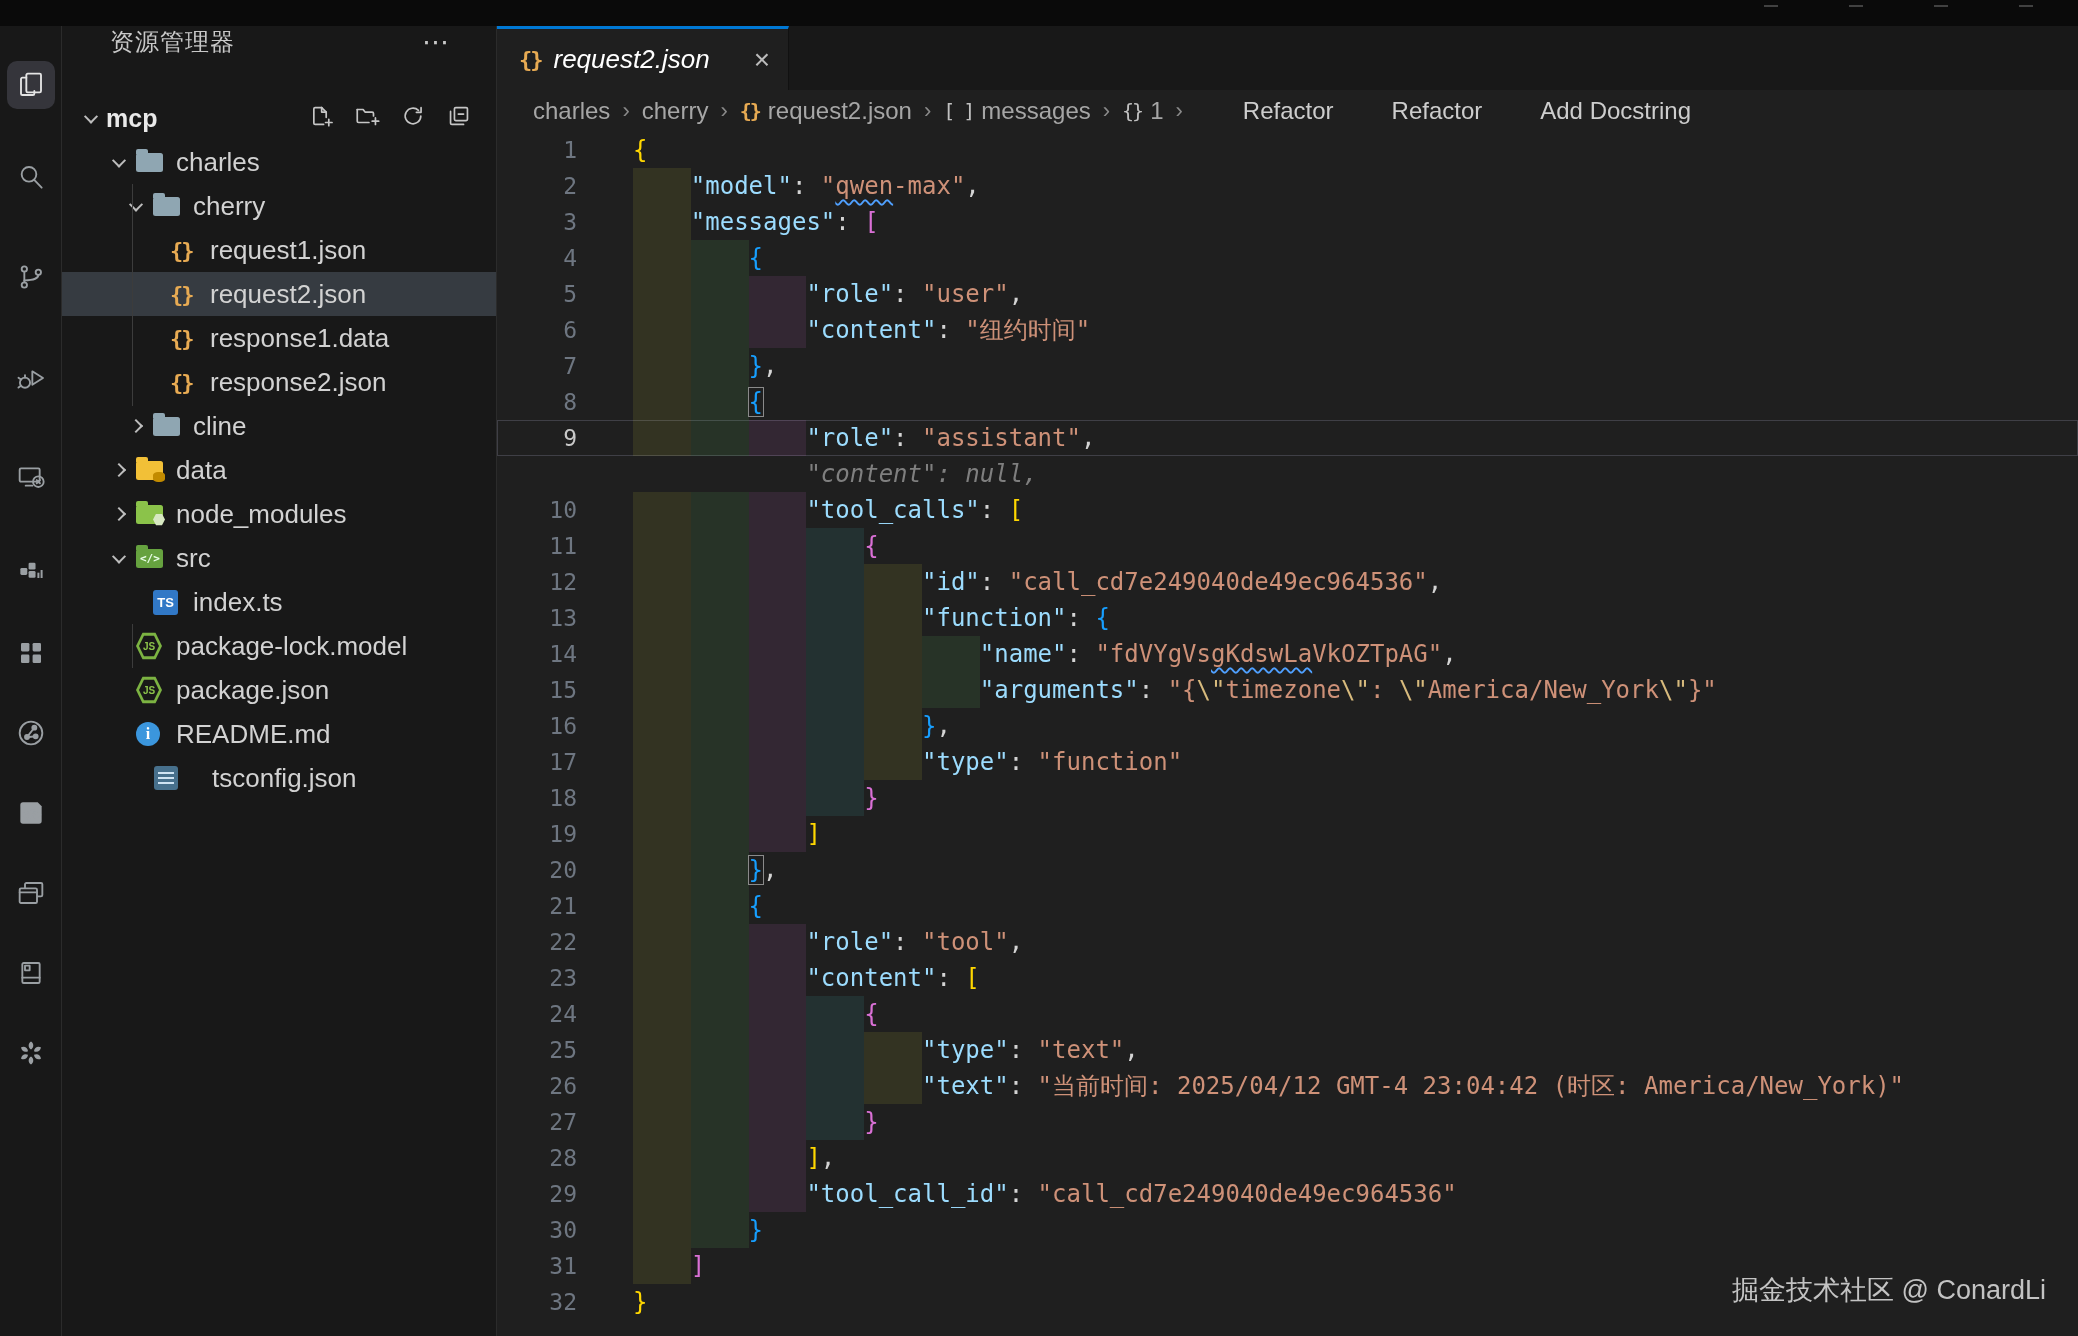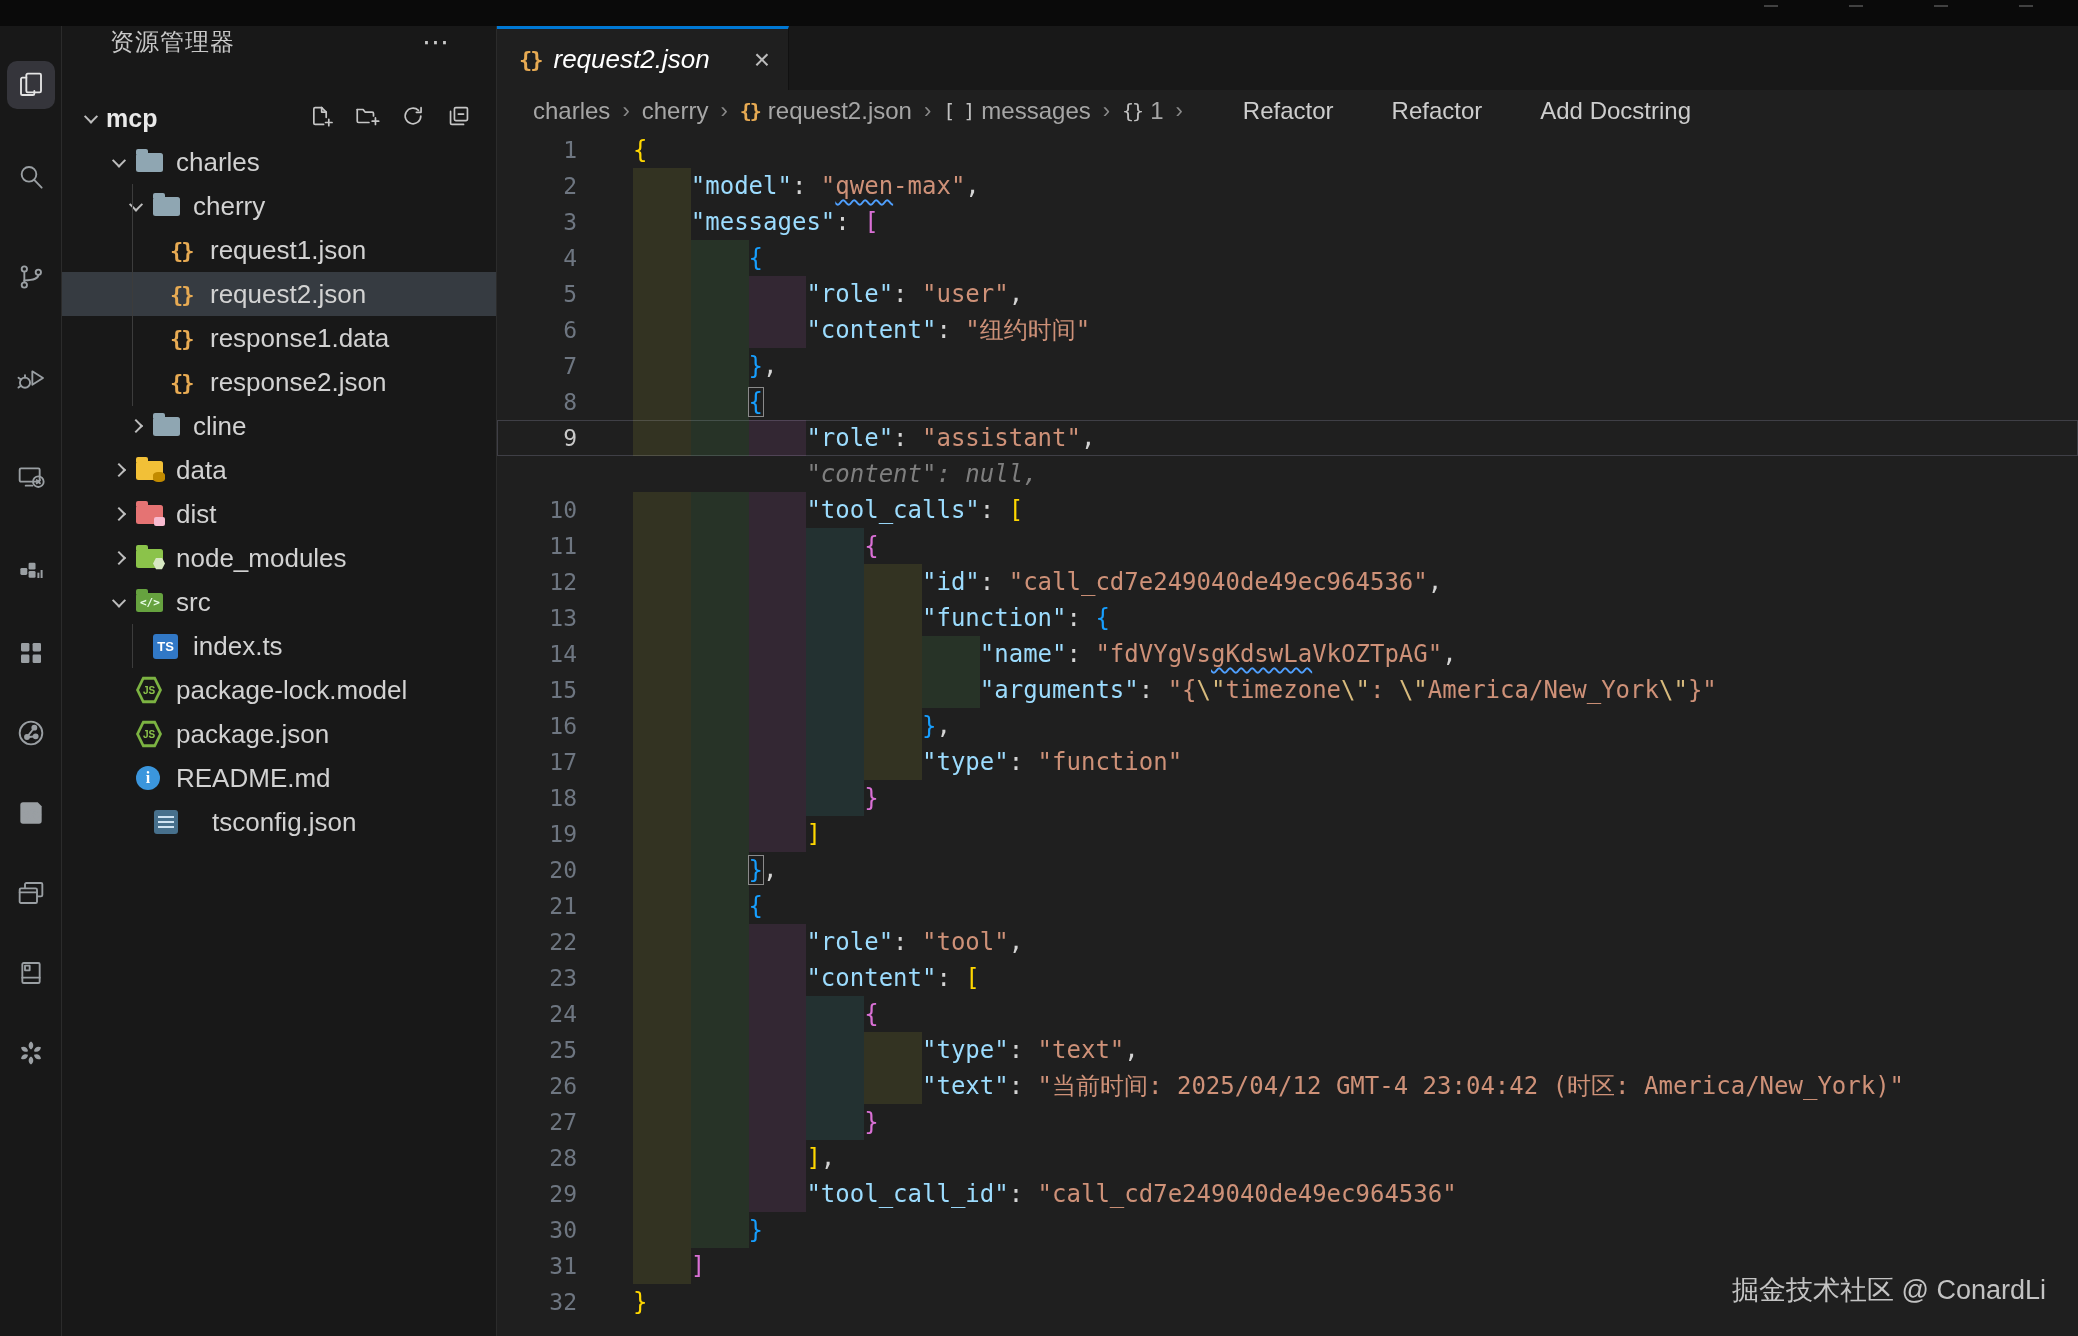--- a/index.html
+++ b/index.html
@@ -281,31 +281,20 @@
       <div class="tree-row" style="padding-left: 42px;">
         <span class="chev-slot">
           <i class="chev right"></i>
         </span>
         <span class="icon-slot">
           <span class="folder" style="background: rgb(242, 192, 55);">
             <span class="fo-badge" style="width: 12px; height: 10px; background: rgb(194, 139, 0); border-radius: 5px / 3px; display: block;"></span>
           </span>
         </span>
         <span class="tree-label">data</span>
-      </div>
-      <div class="tree-row" style="padding-left: 42px;">
-        <span class="chev-slot">
-          <i class="chev right"></i>
-        </span>
-        <span class="icon-slot">
-          <span class="folder" style="background: rgb(229, 115, 115);">
-            <span class="fo-badge" style="width: 11px; height: 9px; background: rgb(248, 187, 208); border-radius: 2px; display: block;"></span>
-          </span>
-        </span>
-        <span class="tree-label">dist</span>
       </div>
       <div class="tree-row" style="padding-left: 42px;">
         <span class="chev-slot">
           <i class="chev right"></i>
         </span>
         <span class="icon-slot">
           <span class="folder" style="background: rgb(139, 195, 74);">
             <span class="fo-badge" style="width: 12px; height: 12px; background: rgb(215, 232, 194); clip-path: polygon(25% 3%, 75% 3%, 100% 50%, 75% 97%, 25% 97%, 0px 50%); display: block;"></span>
           </span>
         </span>

